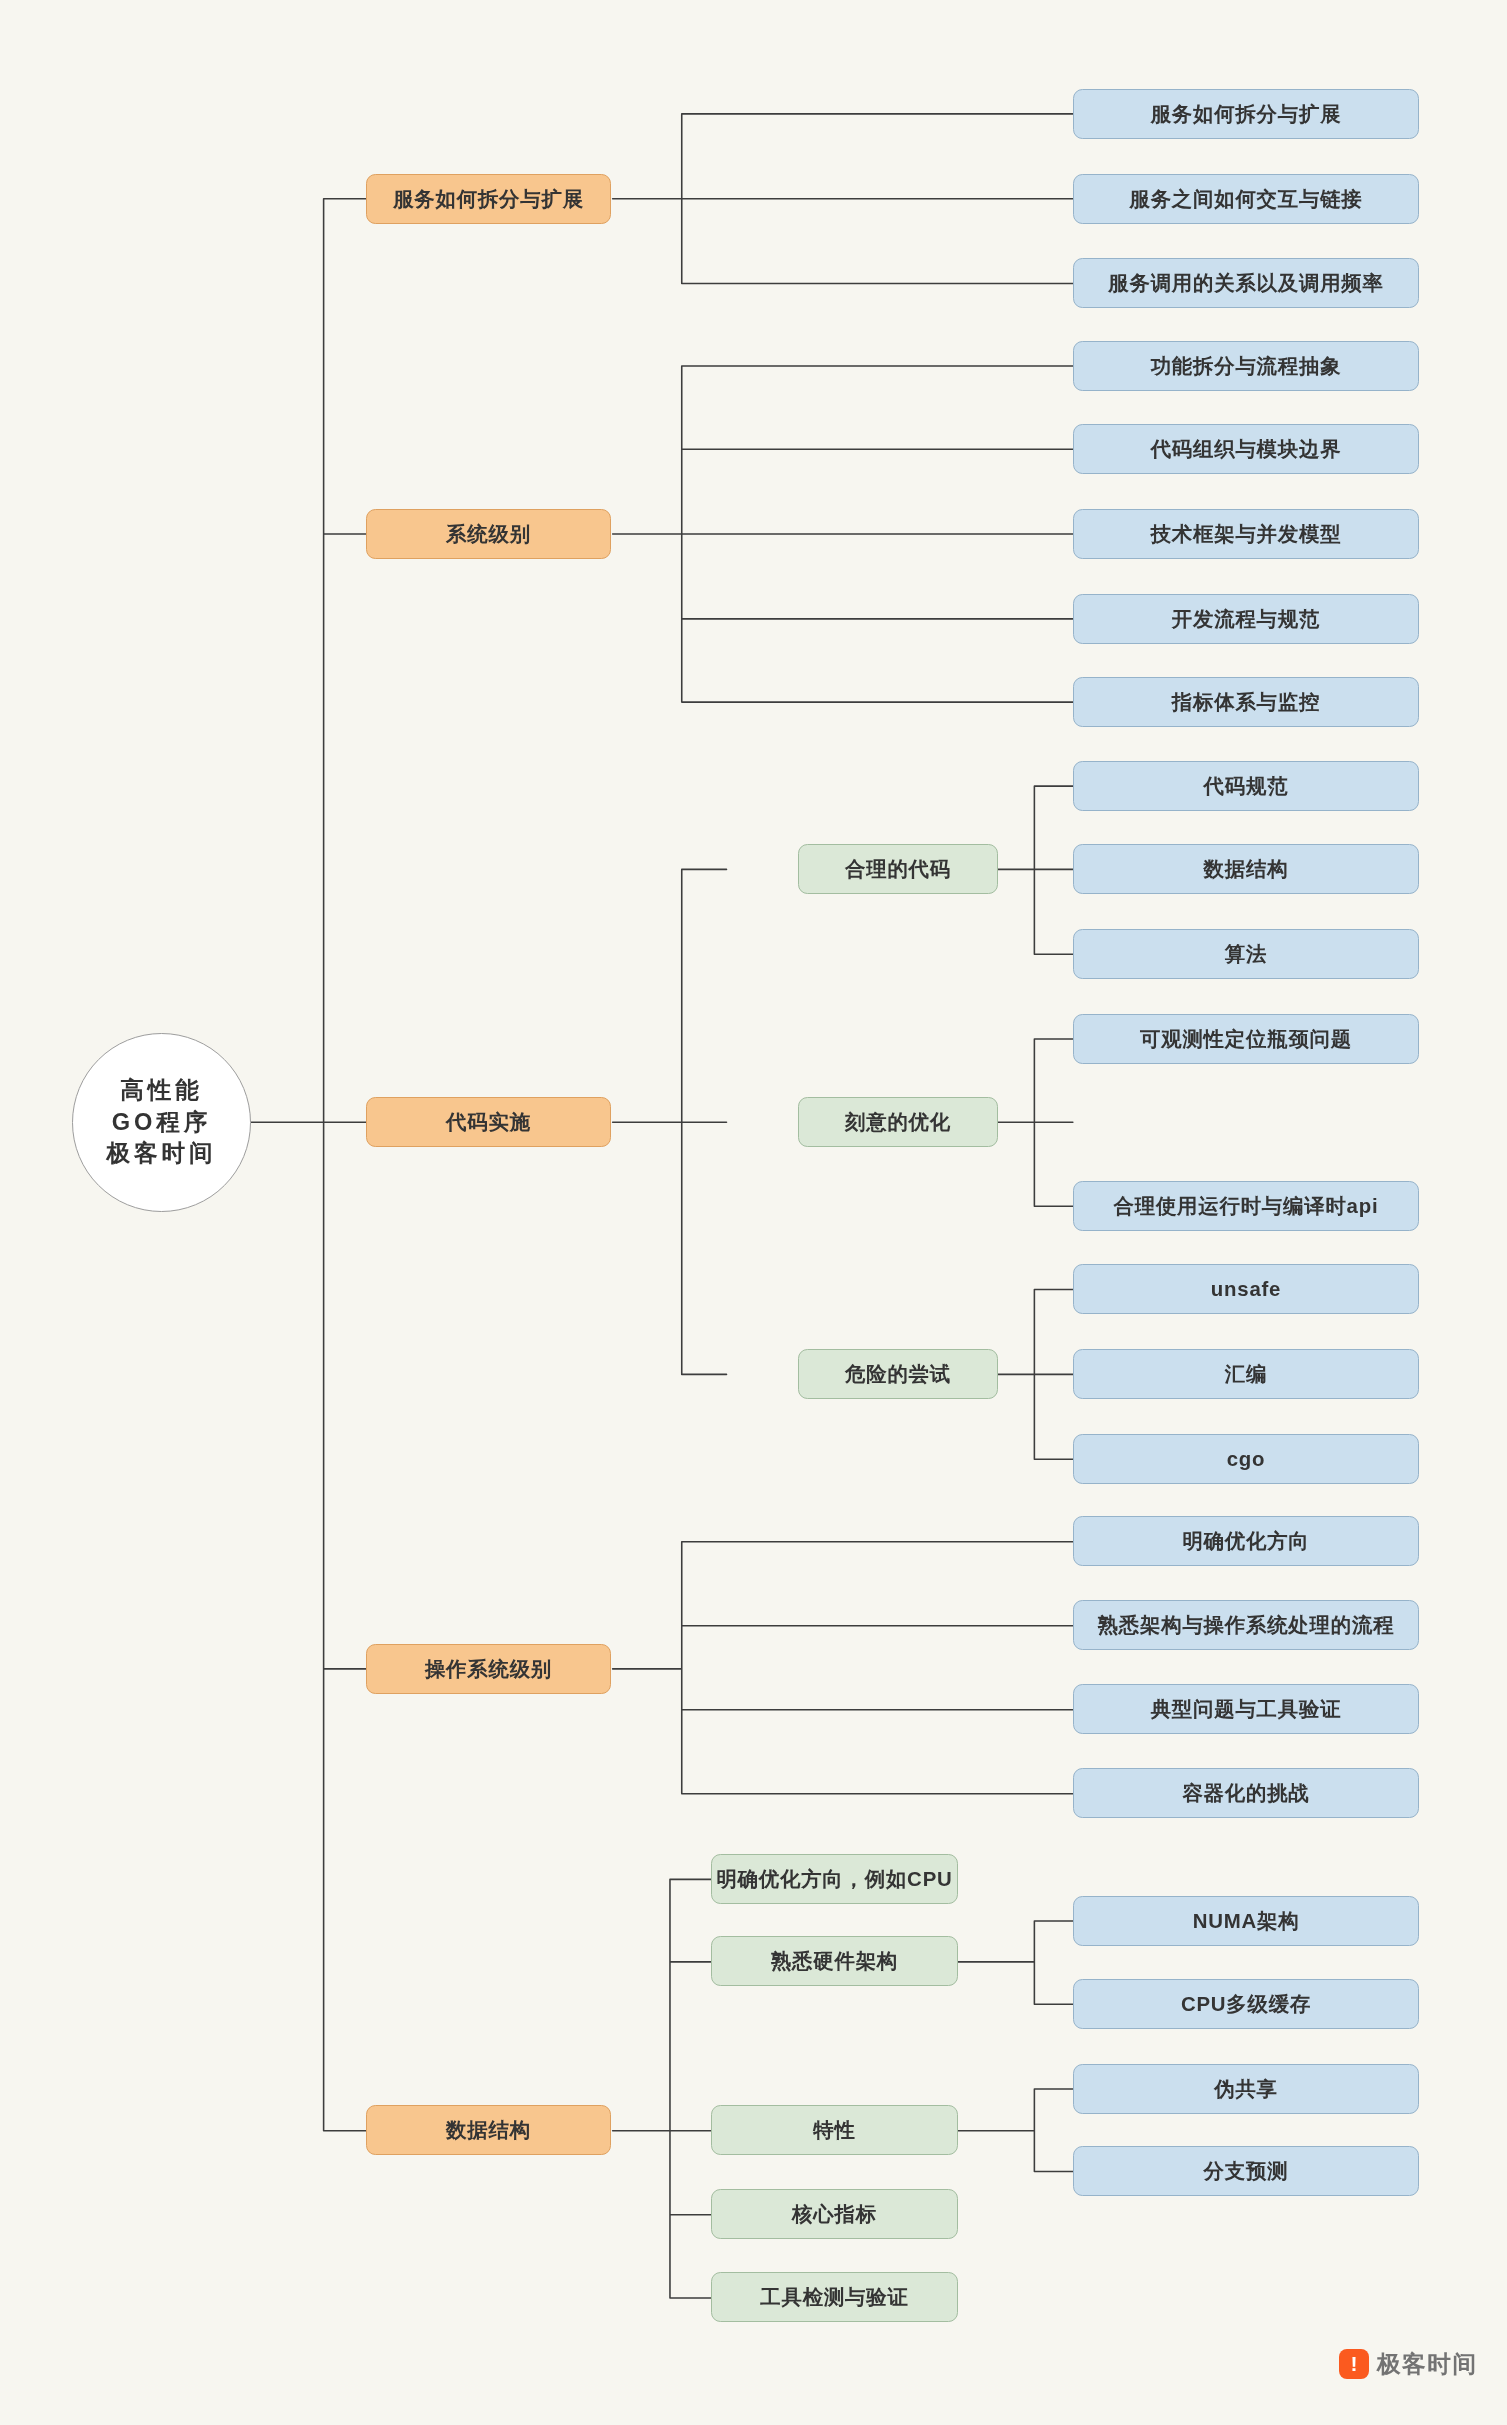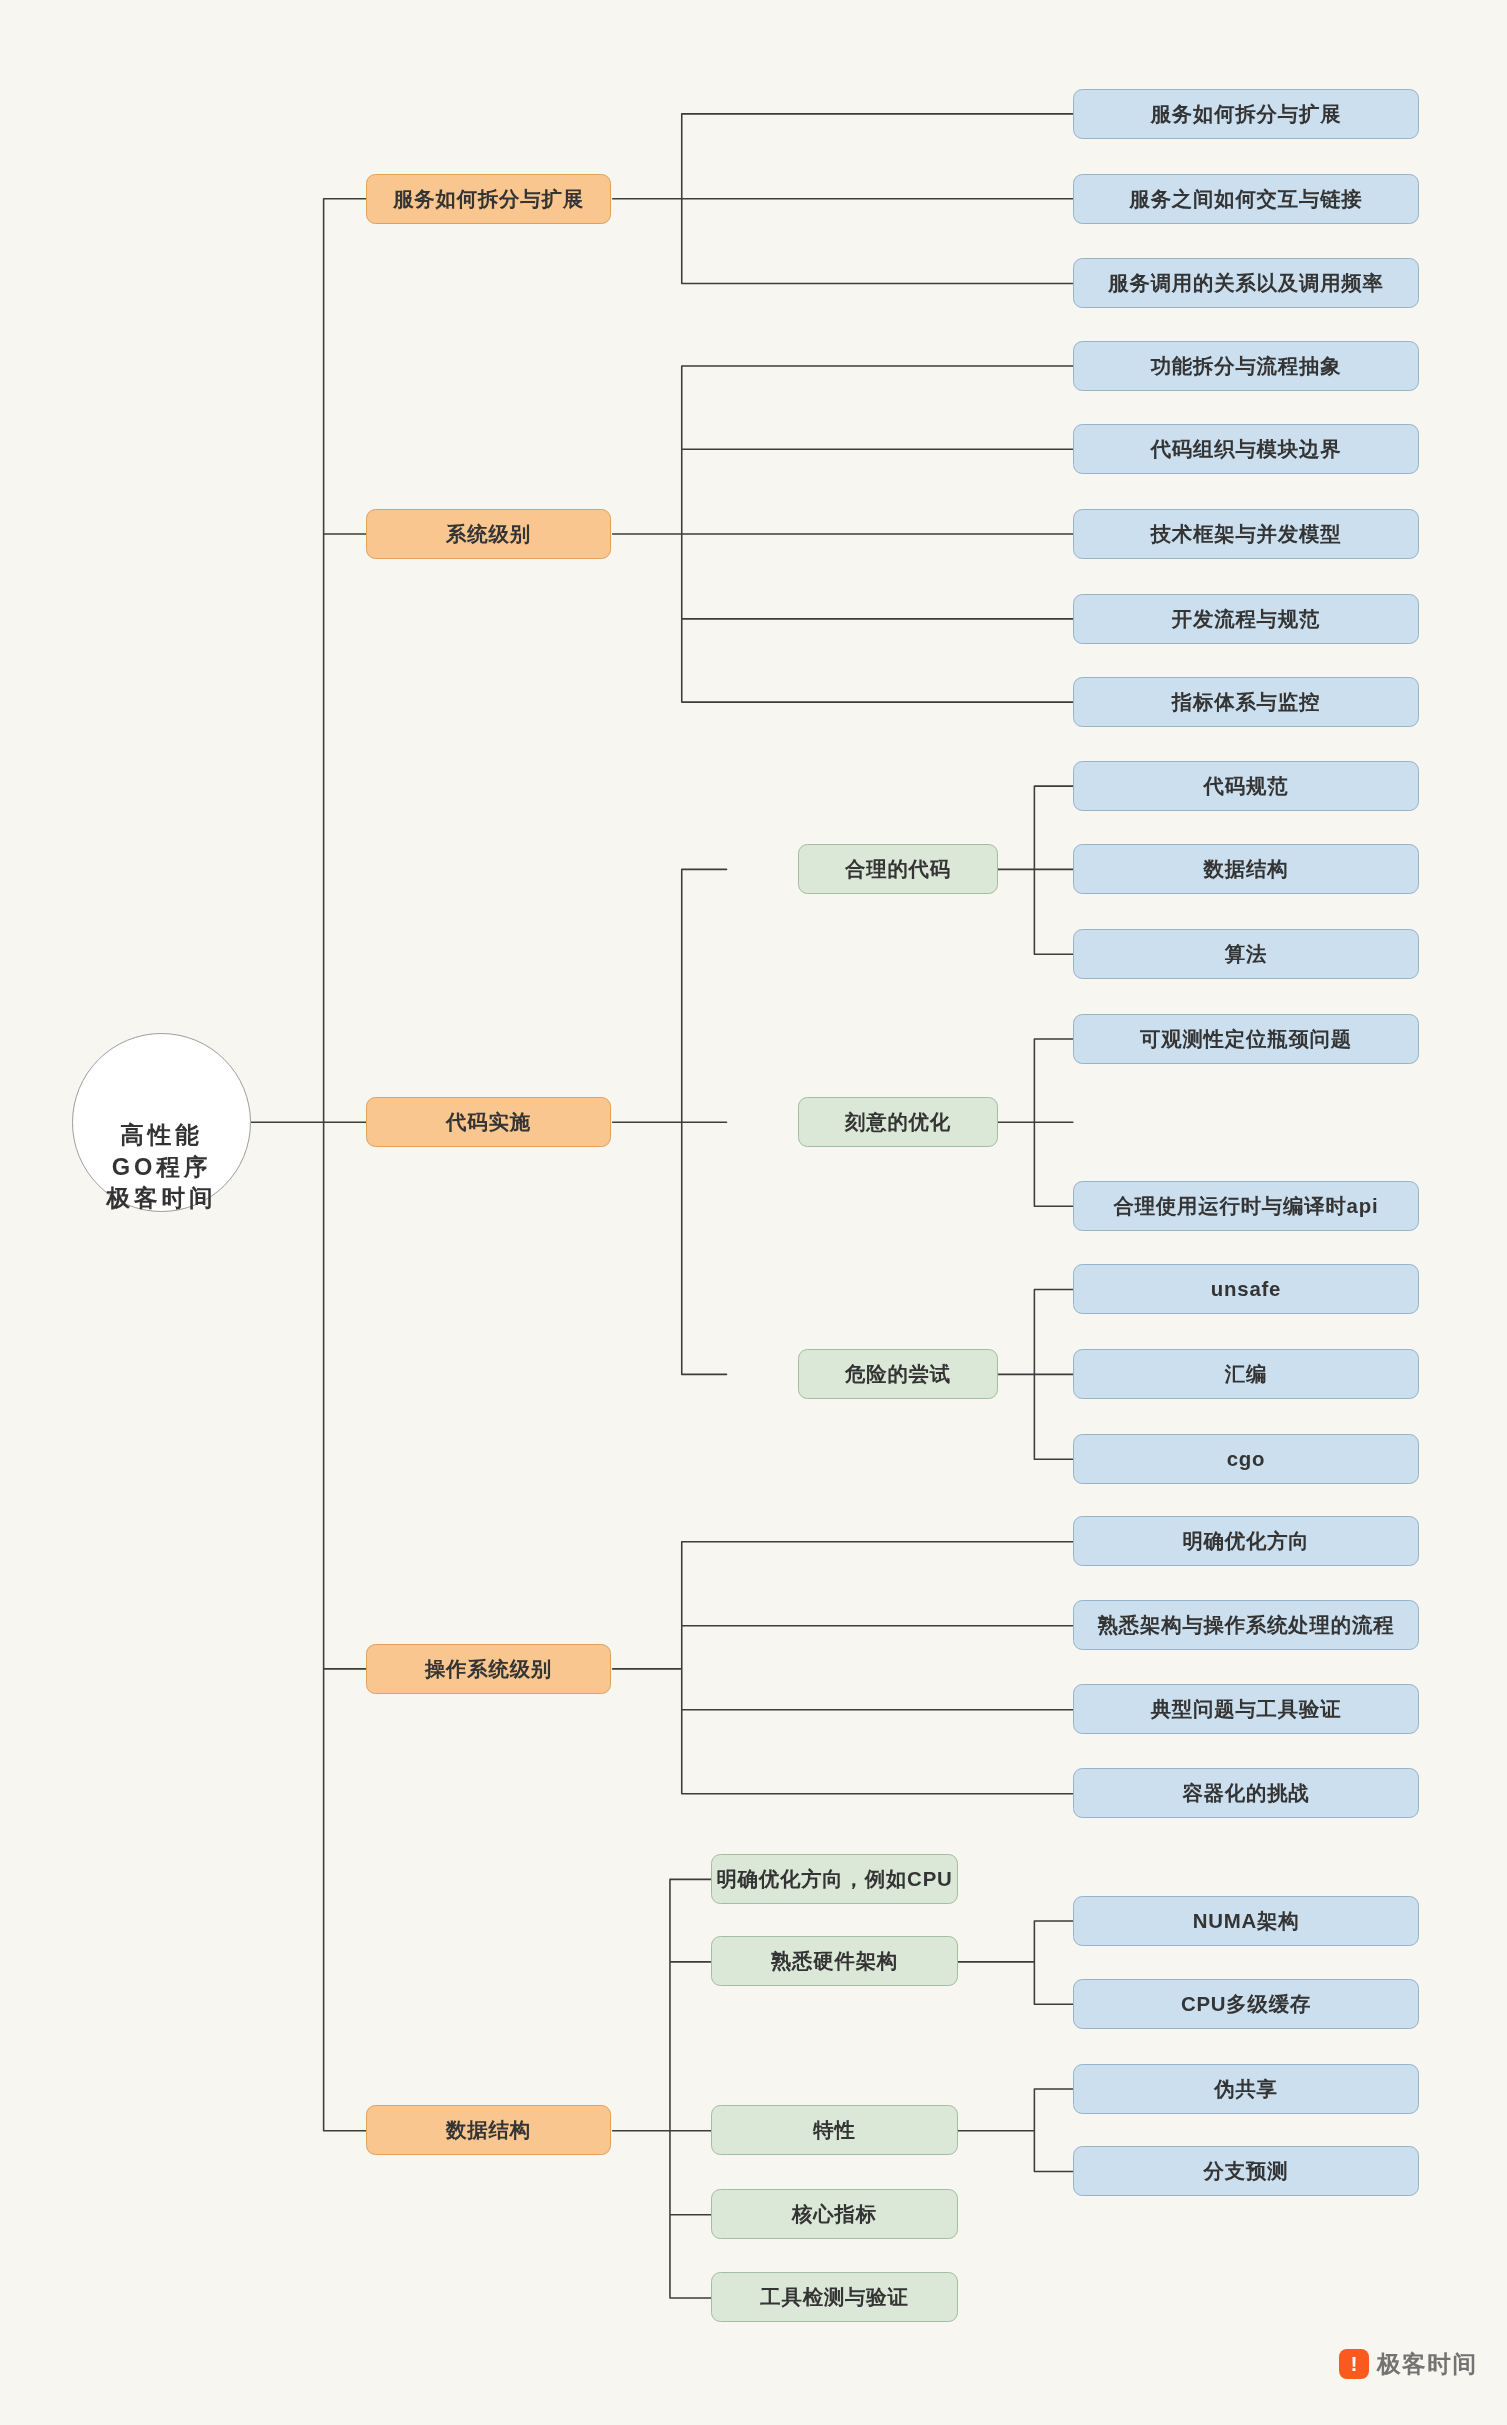--- a/index.html
+++ b/index.html
@@ -18,21 +18,21 @@
   }
   .n-orange { background:#f8c68e; border:1.6px solid #dfa160; width:245px; left:366px; }
   .n-green  { background:#dbe8d7; border:1.6px solid #a3bda0; }
   .n-blue   { background:#cbdfee; border:1.6px solid #96b3ca; width:346px; left:1073px; }
   .g3 { width:200px; left:750px;margin-left:48px; }
   .g5 { width:247px; left:711px; }
   .root {
     position:absolute; left:72px; top:1033px; width:179px; height:179px;
     box-sizing:border-box; border-radius:50%;
     background:#ffffff; border:1.6px solid #9d9d9d;
-    display:flex; flex-direction:column; align-items:center; justify-content:flex-end;
+    display:flex; flex-direction:column; align-items:center; justify-content:center;
     gap:7.9px; font-size:23.6px; font-weight:700; color:#333; letter-spacing:3.9px;
   }
   .root span { line-height:1; }
   .brand {
     position:absolute; left:1339px; top:2348px;
     display:flex; align-items:center; gap:7.9px;
   }
   .brand-icon {
     width:30px; height:30px; border-radius:7.9px; background:#fb5a1f;
     color:#ffffff; display:flex; align-items:center; justify-content:center;

